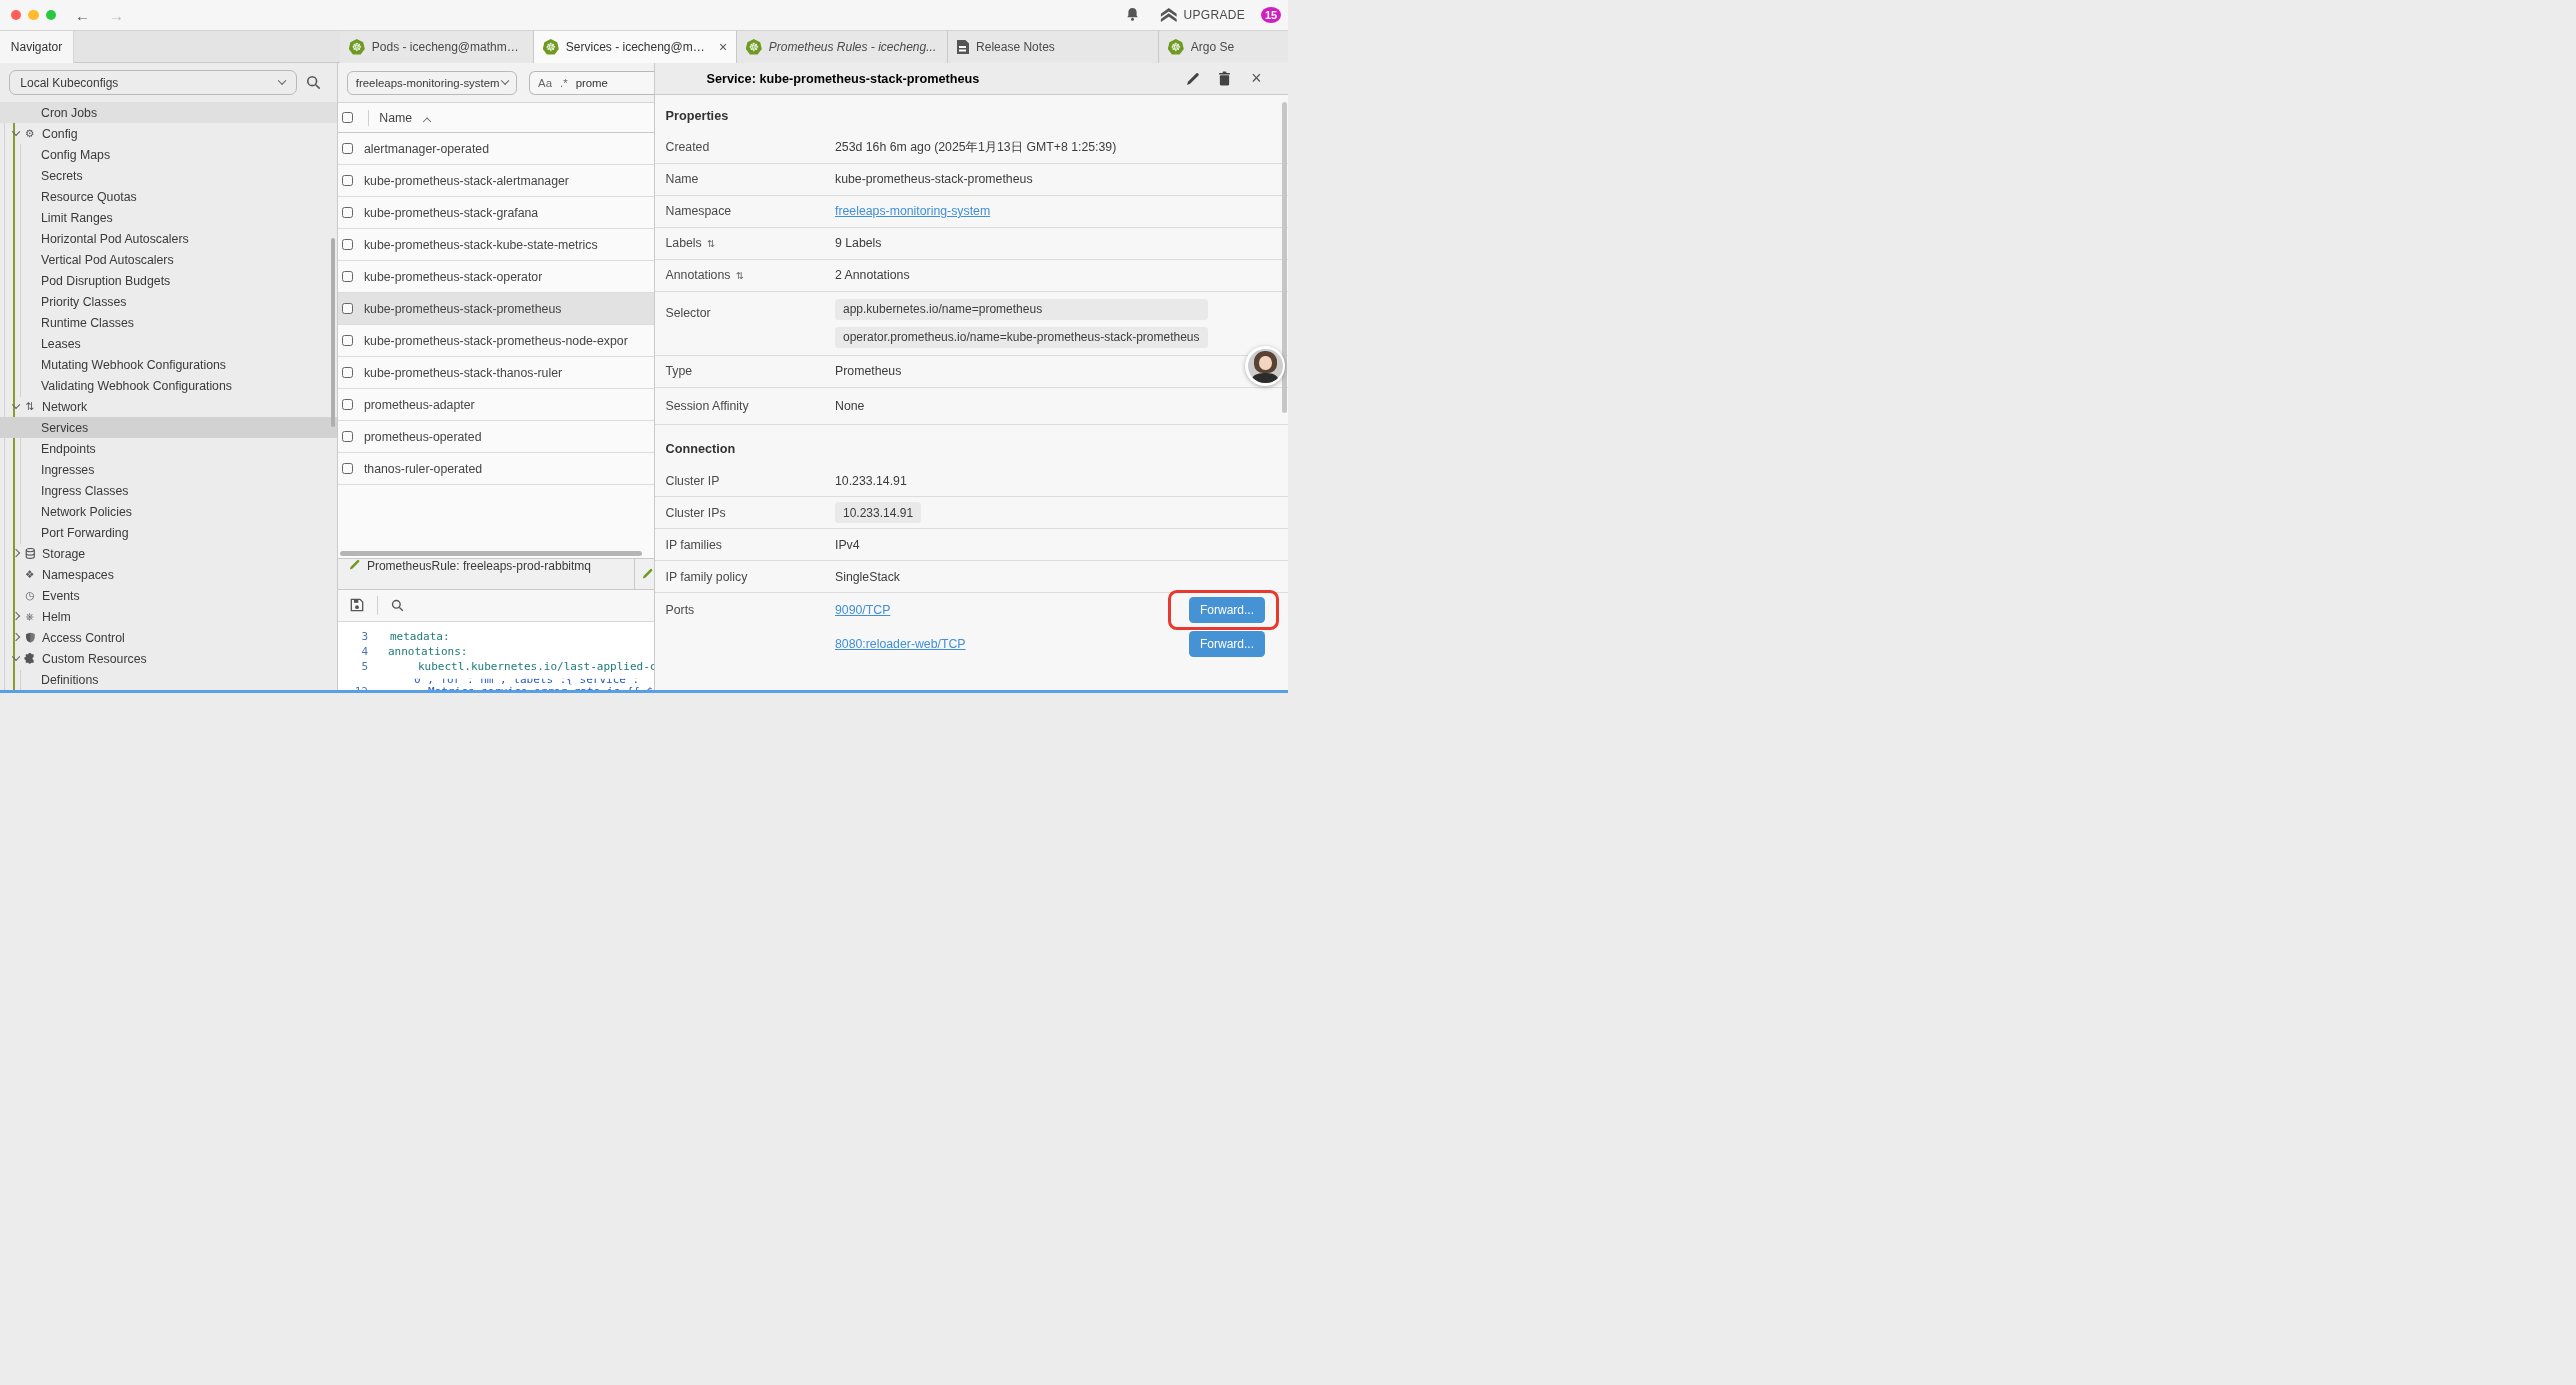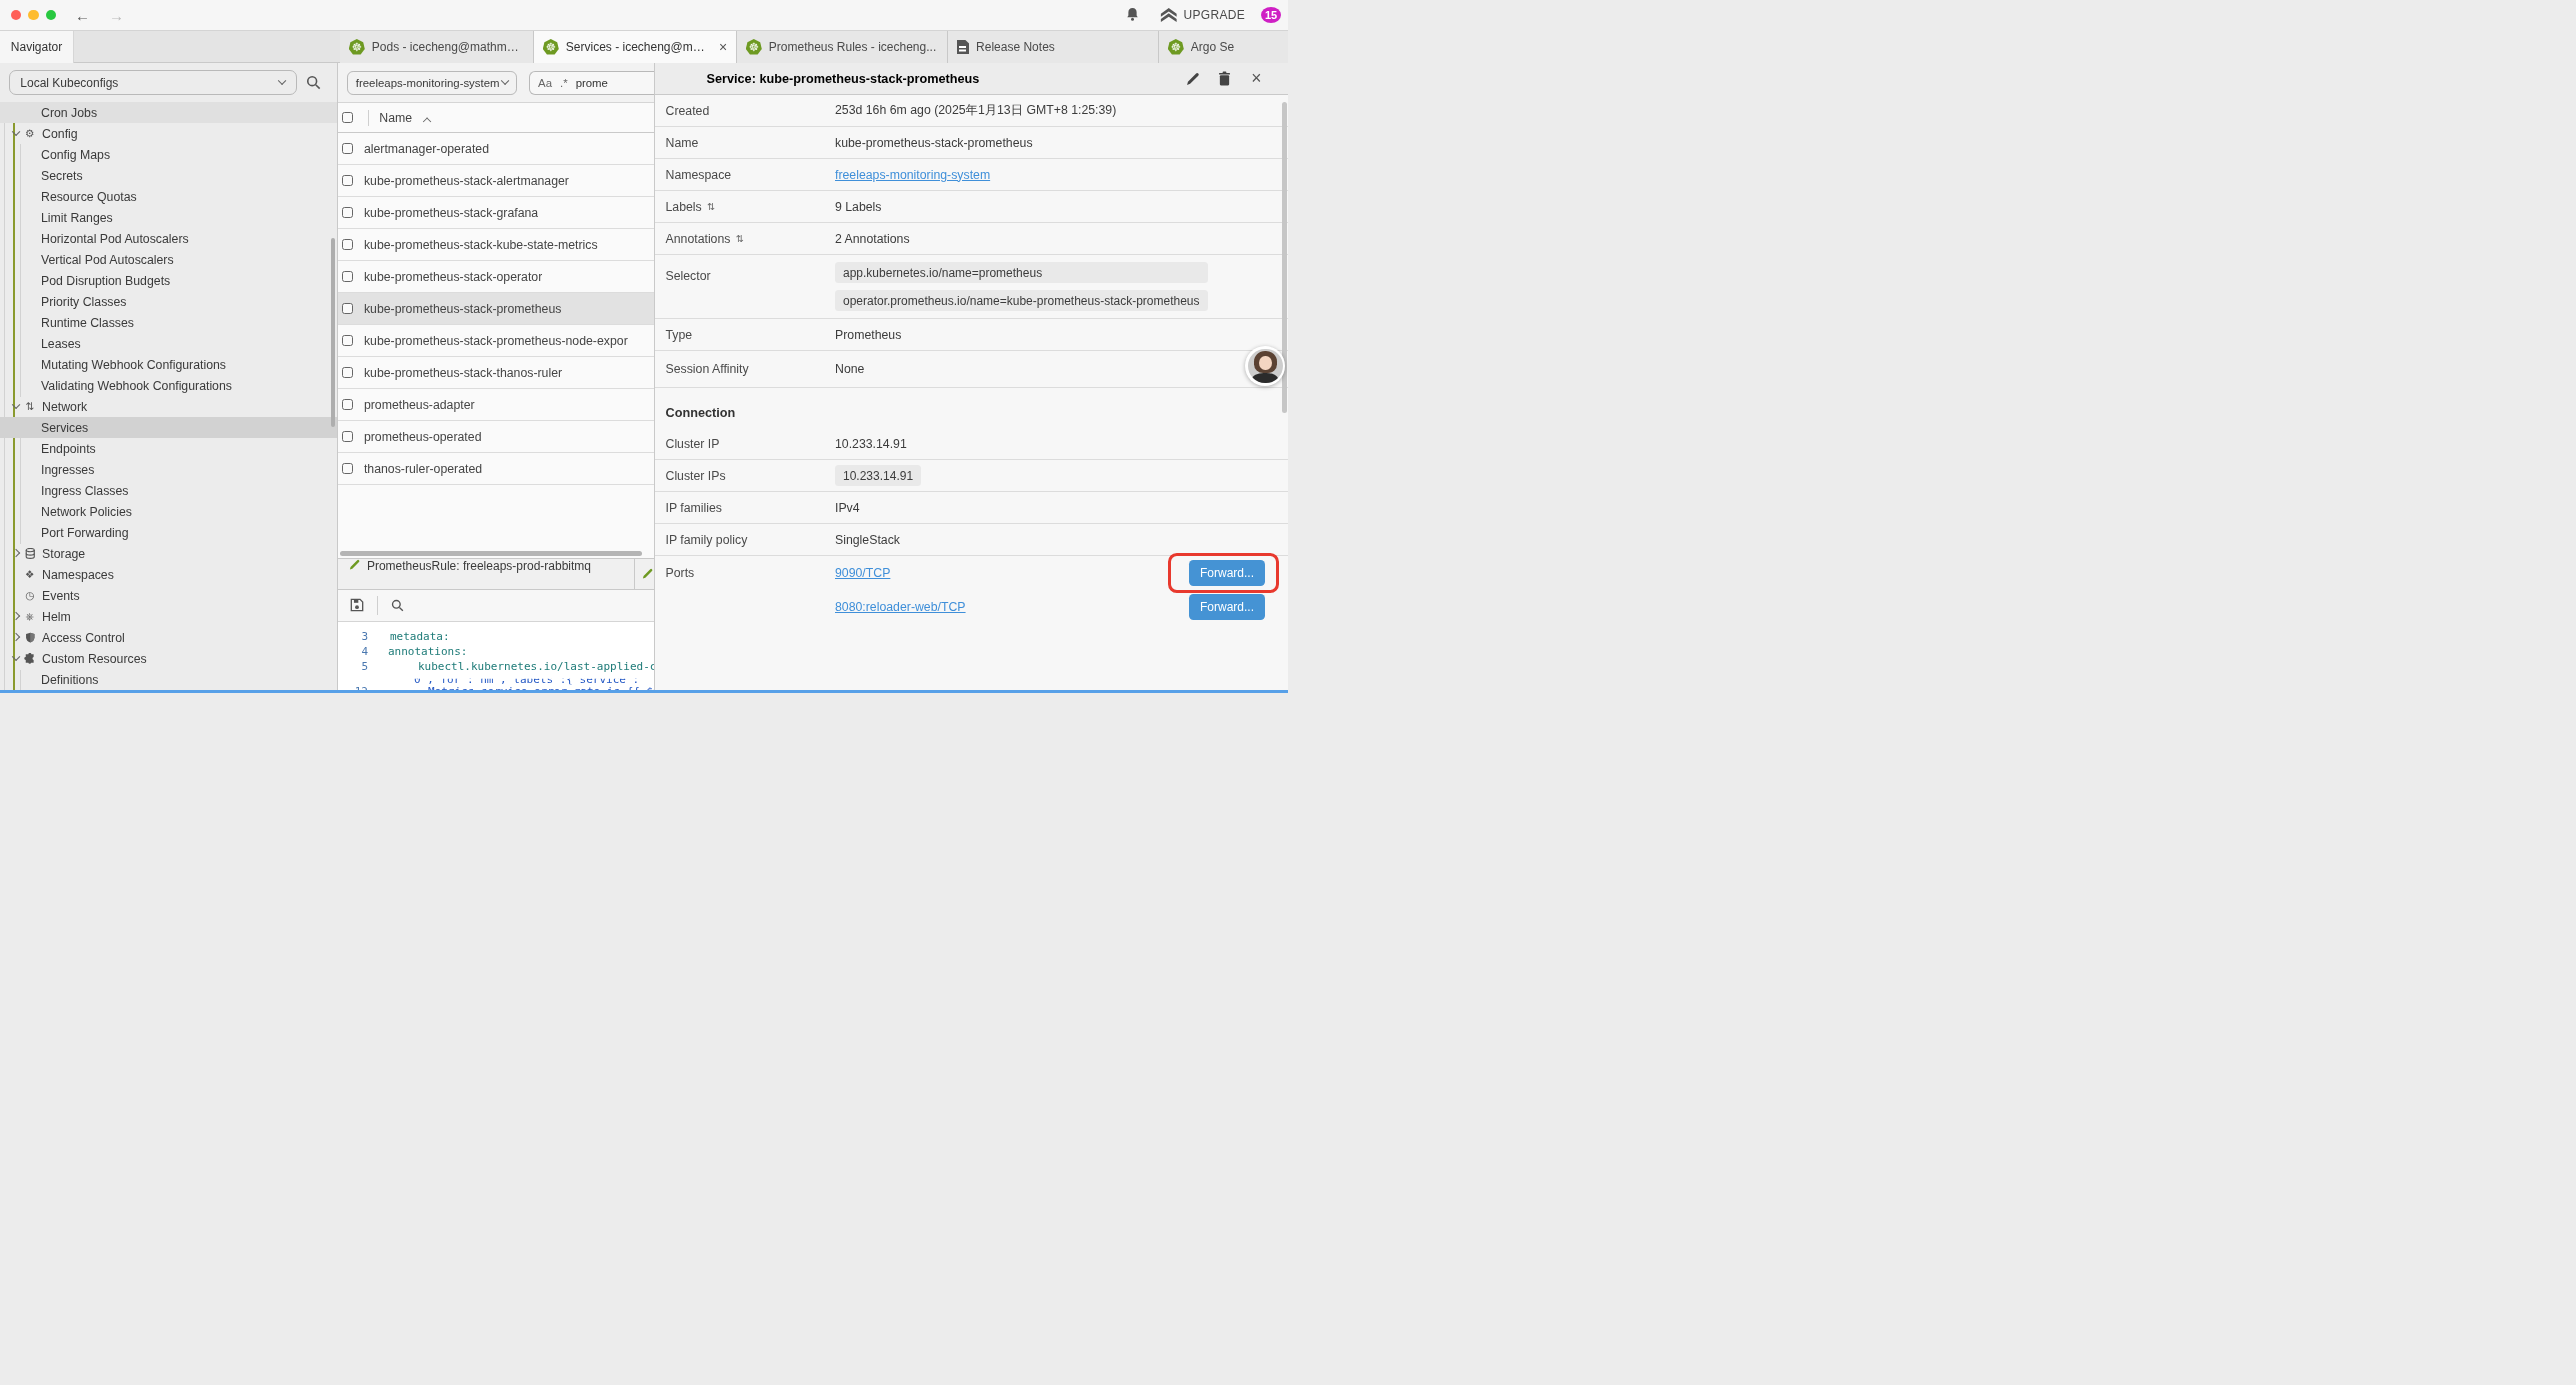--- a/index.html
+++ b/index.html
@@ -19,21 +19,21 @@
   .upgrade { display:flex; align-items:center; gap:6.1px; color:#4a4a4a; font-size:12px; letter-spacing:0.3px; cursor:pointer; }
   .badge { width:20px; height:16px; border-radius:50%; background:#cf1fc4; color:#fff; font-size:11px; font-weight:bold; display:flex; align-items:center; justify-content:center; cursor:pointer; }
 
   
   .tabbar { position:relative; height:32px; background:#e4e4e4; border-bottom:0.9px solid #c9c9c9; }
   .nav-tab { position:absolute; left:0; top:0; width:74px; height:32px; background:#f6f6f6; border-right:0.9px solid #d6d6d6; display:flex; align-items:center; justify-content:center; font-size:12px; color:#333; }
   .tabs { position:absolute; left:340px; right:0; top:0; height:32px; display:flex; }
   .tab { height:32px; display:flex; align-items:center; padding:0 8.8px; border-right:0.9px solid #c8c8c8; font-size:12px; color:#4a4a4a; background:#e7e7e7; cursor:pointer; white-space:nowrap; overflow:hidden; }
   .tab.active { background:#fafafa; color:#333; }
   .tab .lbl { margin-left:7px; overflow:hidden; text-overflow:ellipsis; }
-  .tab.italic .lbl { }
+  .tab.italic .lbl { font-style:italic; }
   .k8s-icon { flex:0 0 16px; width:16px; height:16px; background:#6e9a22; clip-path:polygon(50% 0%,90% 21%,100% 62%,74% 97%,26% 97%,0% 62%,10% 21%); color:#fff; font-size:11.4px; line-height:16px; text-align:center; }
   .doc-icon { width:12.3px; height:14px; position:relative; background:#555; clip-path:polygon(0 0,70% 0,100% 25%,100% 100%,0 100%); }
   .doc-icon::after { content:""; position:absolute; left:2.6px; top:6.1px; width:7px; height:1.8px; background:#fff; box-shadow:0 3.5px 0 #fff; }
   .tab-close { margin-left:8.8px; color:#555; font-size:14px; cursor:pointer; }
 
   
   .bodyrow { position:relative; display:flex; height:630px; }
   .sidebar { width:338px; background:#ececec; border-right:0.9px solid #c9c9c9; position:relative; }
   .middle { width:317px; background:#fafafa; border-right:0.9px solid #c9c9c9; position:relative; display:flex; flex-direction:column; }
   .detail { flex:1; background:#f7f7f7; position:relative; display:flex; flex-direction:column; }
@@ -485,20 +485,21 @@
                 <rect x="2" y="4.5" width="10" height="11" rx="1.2" fill="#444"></rect>
                 <rect x="1" y="2" width="12" height="1.8" rx=".9" fill="#444"></rect>
                 <rect x="5" y=".5" width="4" height="2" rx=".8" fill="#444"></rect>
               </svg>
           </span>
           <span class="icon-btn" style="font-size:17.5px;color:#555;">×</span>
         </span>
       </div>
 
       <div class="d-body">
+        <div class="sect-head">Properties</div>
 
         <div class="prow">
           <span class="pl">Created</span>
           <span class="pv">253d 16h 6m ago (2025年1月13日 GMT+8 1:25:39)</span>
         </div>
         <div class="prow">
           <span class="pl">Name</span>
           <span class="pv">kube-prometheus-stack-prometheus</span>
         </div>
         <div class="prow">

